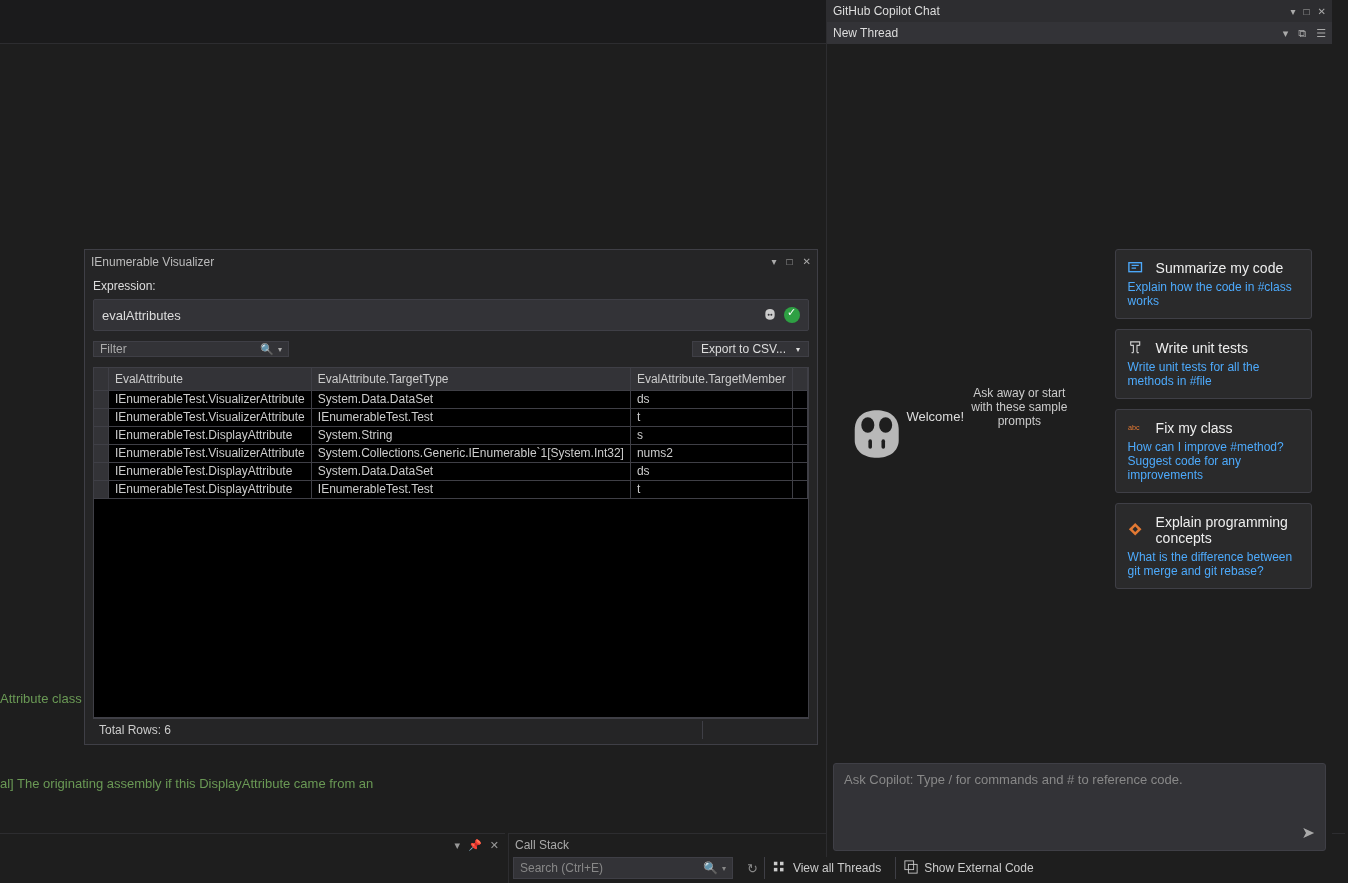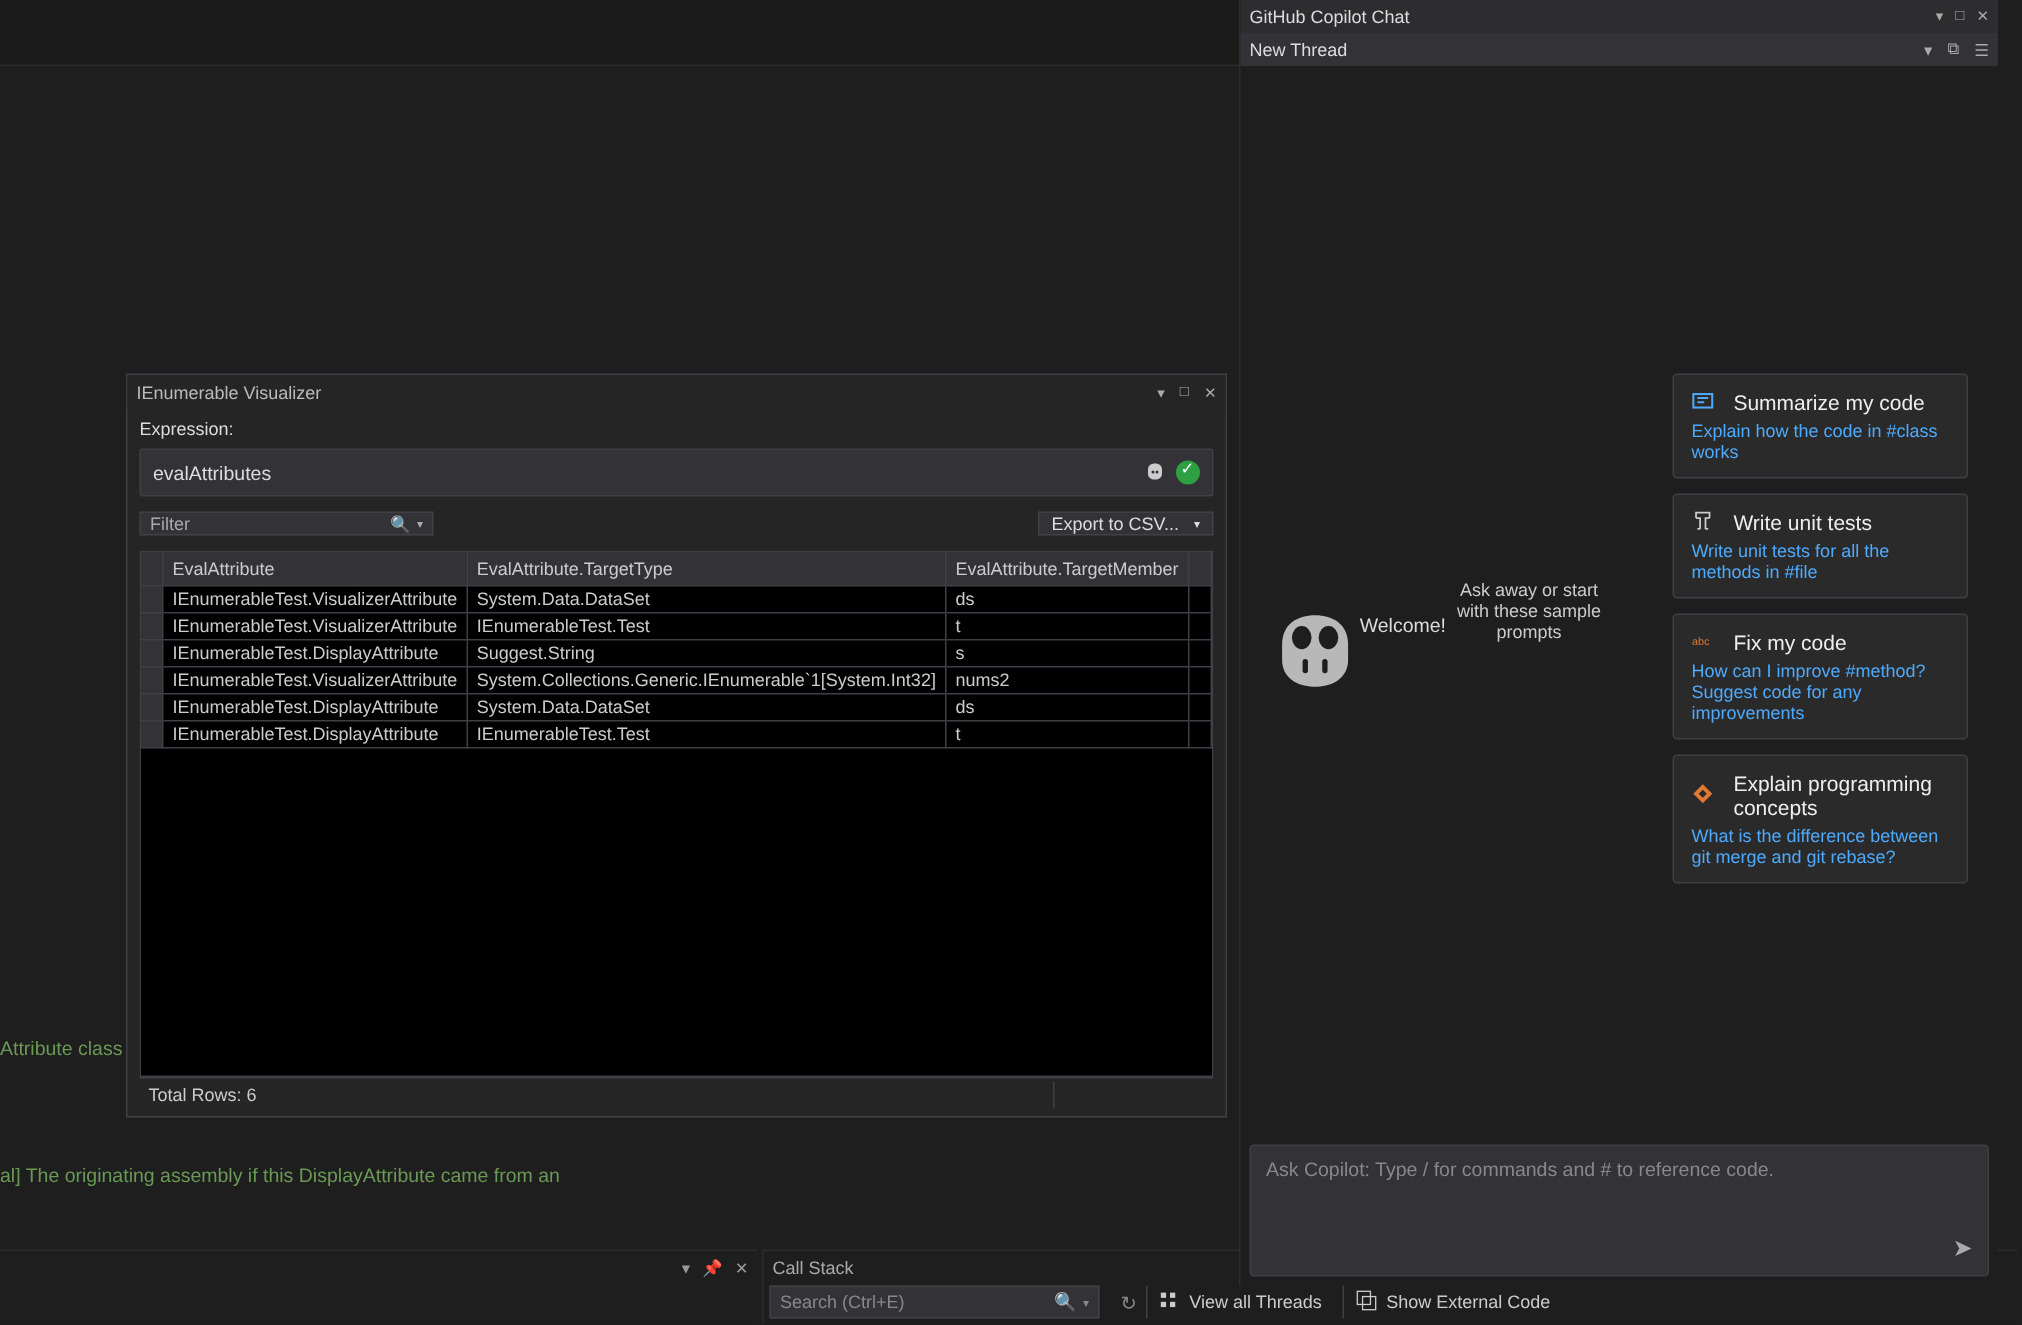--- a/index.html
+++ b/index.html
@@ -163,21 +163,21 @@
             <tr>
               <td class="row-expander"></td>
               <td>IEnumerableTest.VisualizerAttribute</td>
               <td>IEnumerableTest.Test</td>
               <td>t</td>
               <td></td>
             </tr>
             <tr>
               <td class="row-expander"></td>
               <td>IEnumerableTest.DisplayAttribute</td>
-              <td>Suggest.String</td>
+              <td>System.String</td>
               <td>s</td>
               <td></td>
             </tr>
             <tr>
               <td class="row-expander"></td>
               <td>IEnumerableTest.VisualizerAttribute</td>
               <td>System.Collections.Generic.IEnumerable`1[System.Int32]</td>
               <td>nums2</td>
               <td></td>
             </tr>
@@ -297,21 +297,21 @@
     </div>
     <div class="cp-card-sub">Write unit tests for all the methods in #file</div>
         </div>
         <div class="cp-card">
     <div class="cp-card-head">
       <span class="cp-card-icon">
               <svg viewBox="0 0 20 16">
                 <text x="0" y="11" font-size="8" fill="#e37933" font-family="monospace">abc</text>
               </svg>
             </span>
-      <span>Fix my code</span>
+      <span>Fix my class</span>
     </div>
     <div class="cp-card-sub">How can I improve #method? Suggest code for any improvements</div>
         </div>
         <div class="cp-card">
     <div class="cp-card-head">
       <span class="cp-card-icon">
               <svg viewBox="0 0 20 16" fill="#e37933">
                 <path d="M8 1 L15 8 L8 15 L1 8 Z"></path>
                 <path d="M8 5 L11 8 L8 11 L5 8 Z" fill="#2a2a2b"></path>
               </svg>

